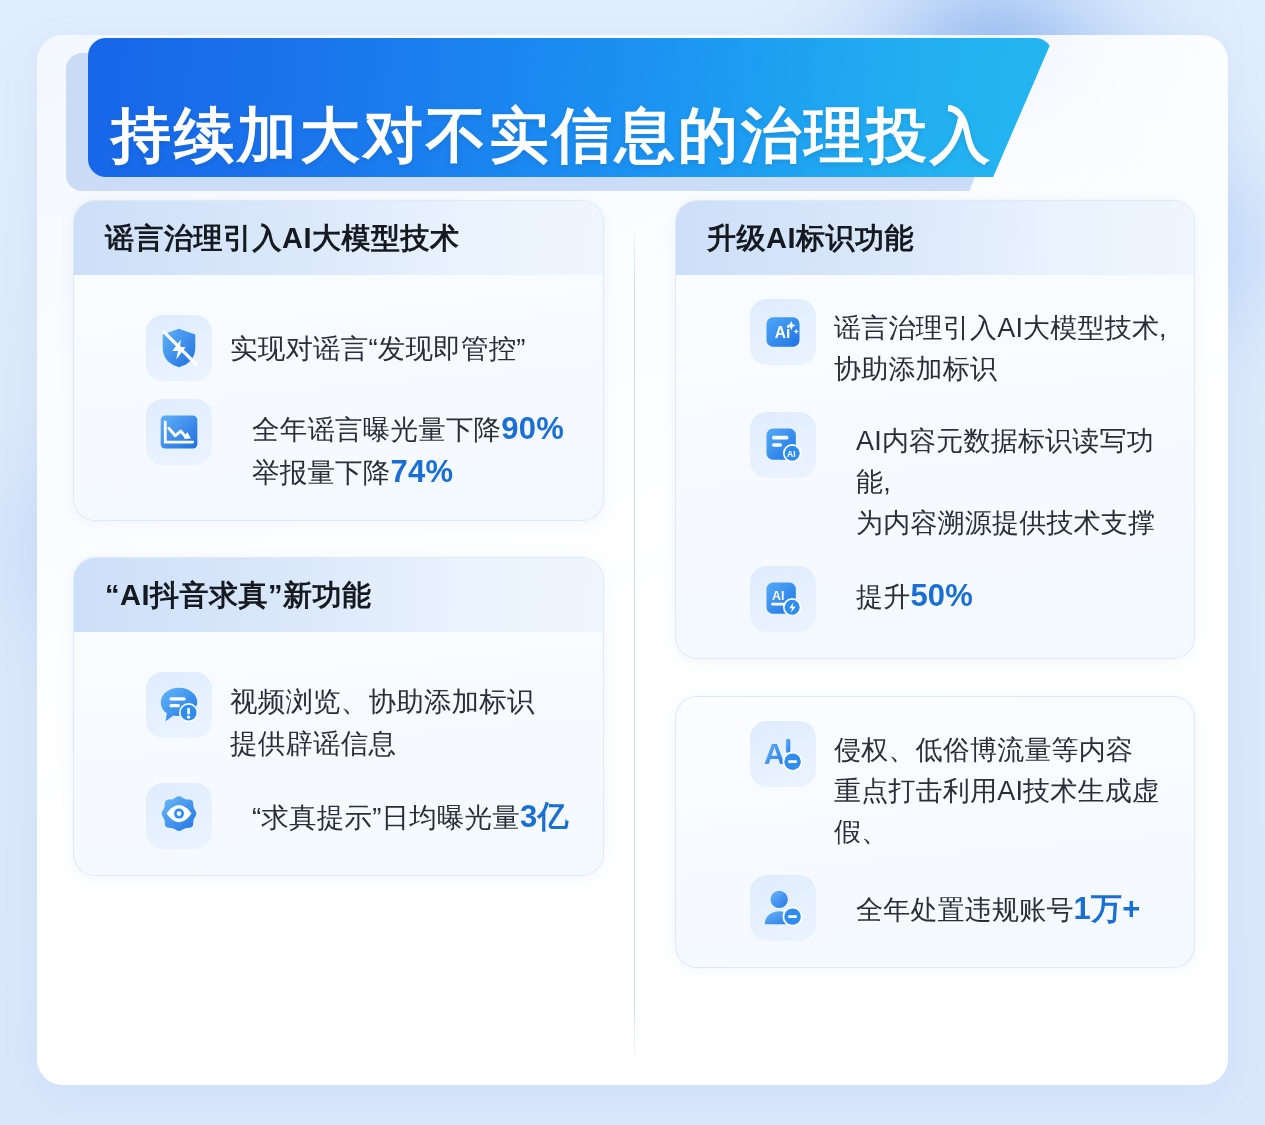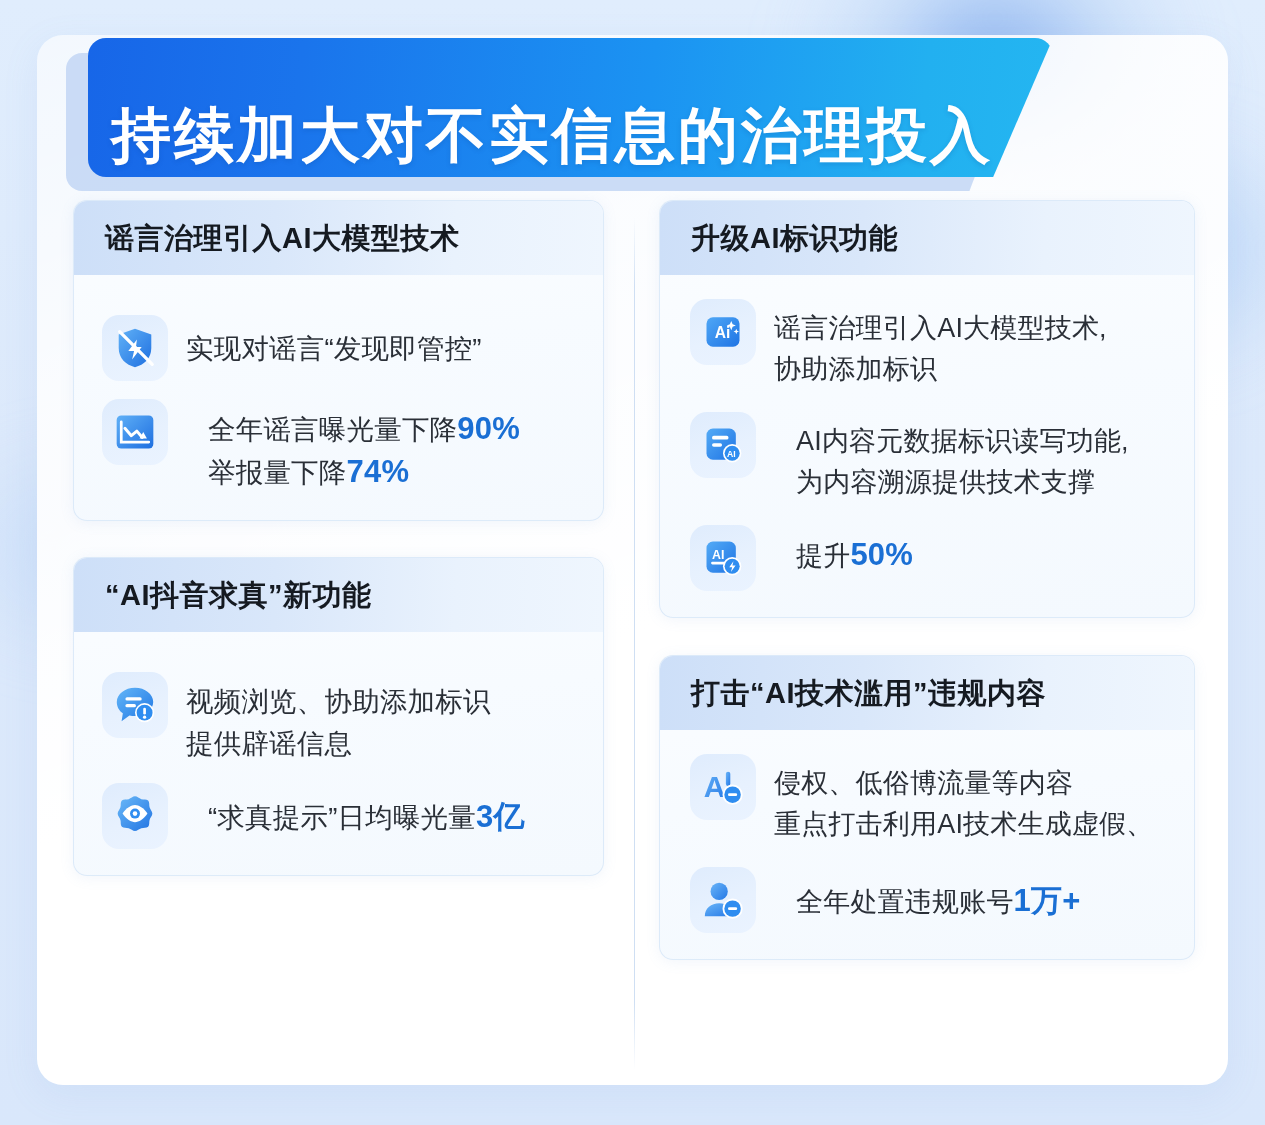--- a/index.html
+++ b/index.html
@@ -105,34 +105,34 @@
     top: 200px;
     width: 1191px;
     height: 870px;
     display: flex;
   }
 
   .column {
     position: relative;
   }
   .col-left  { width: 597px; padding-left: 36px; padding-right: 30px; }
-  .col-right { width: 594px; padding-left: 25px; padding-right: 33px; }
+  .col-right { width: 594px; padding-left: 41px; padding-right: 33px; }
 
   #col-divider {
     position: absolute;
     left: 634px;
     top: 218px;
     width: 1px;
     height: 852px;
     background: linear-gradient(180deg, rgba(196,214,240,0) 0%, #cfdff3 8%, #cfdff3 92%, rgba(196,214,240,0) 100%);
   }
 
   
   .card {
-    border-radius: 14px;
+    border-radius: 22px;
     overflow: hidden;
     background: linear-gradient(175deg, #fbfdff 0%, #f7fbff 45%, #f4f9fe 100%);
     box-shadow: 0 2px 14px rgba(120,160,215,0.10);
     border: 1px solid rgba(214,230,248,0.8);
   }
 
   .card-head {
     background: linear-gradient(92deg, #cddff8 0%, #d9e7fa 38%, #e9f2fd 72%, #eff6fe 100%);
     padding: 18px 0 16px 31px;
   }
@@ -157,20 +157,21 @@
 
   .icon-tile {
     width: 66px;
     height: 66px;
     border-radius: 17px;
     background: linear-gradient(160deg, #dfecfd 0%, #e7f1fe 55%, #eaf3ff 100%);
     flex: 0 0 66px;
     display: flex;
     align-items: center;
     justify-content: center;
+    margin-left: 44px;
   }
   .icon-tile svg { display: block; }
 
   .item-text {
     font-size: 27.5px;
     line-height: 42px;
     color: #2a2f37;
     padding-top: 9px;
     letter-spacing: 0.2px;
   }
@@ -368,23 +369,20 @@
       <path d="M35.4 27.6 L30.8 34h3.2l-1.4 5.2 5.1-6.9h-3.4Z" fill="#ffffff"></path>
     </svg>
               </div>
               <div class="item-text">
                 <div><span>提升</span><span class="hl">50%</span></div>
               </div>
             </div>
           </div>
         </div>
         <div class="card">
-          <div class="card-head">
-            <div class="card-title">打击“AI技术滥用”违规内容</div>
-          </div>
           <div class="card-body">
             <div class="item">
               <div class="icon-tile">
     <svg width="46" height="46" viewBox="0 0 48 48">
       <defs>
                     <linearGradient id="g8" x1="0" y1="0" x2="1" y2="1">
      <stop offset="0" stop-color="#6ab5f8"></stop>
                       <stop offset="1" stop-color="#2478e6"></stop>
    </linearGradient>
                   </defs>

